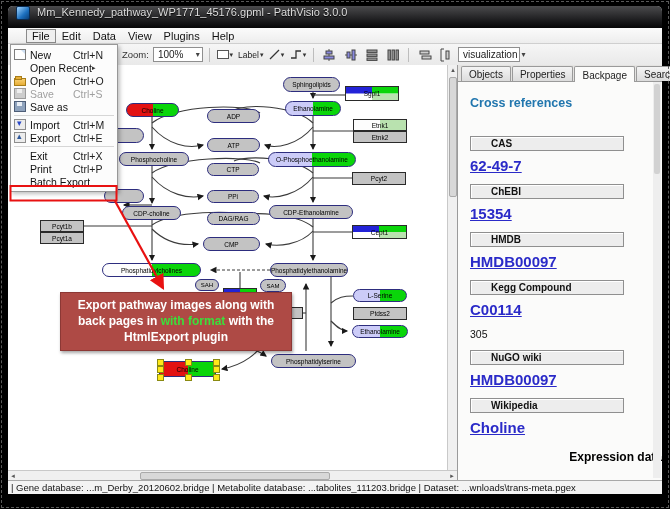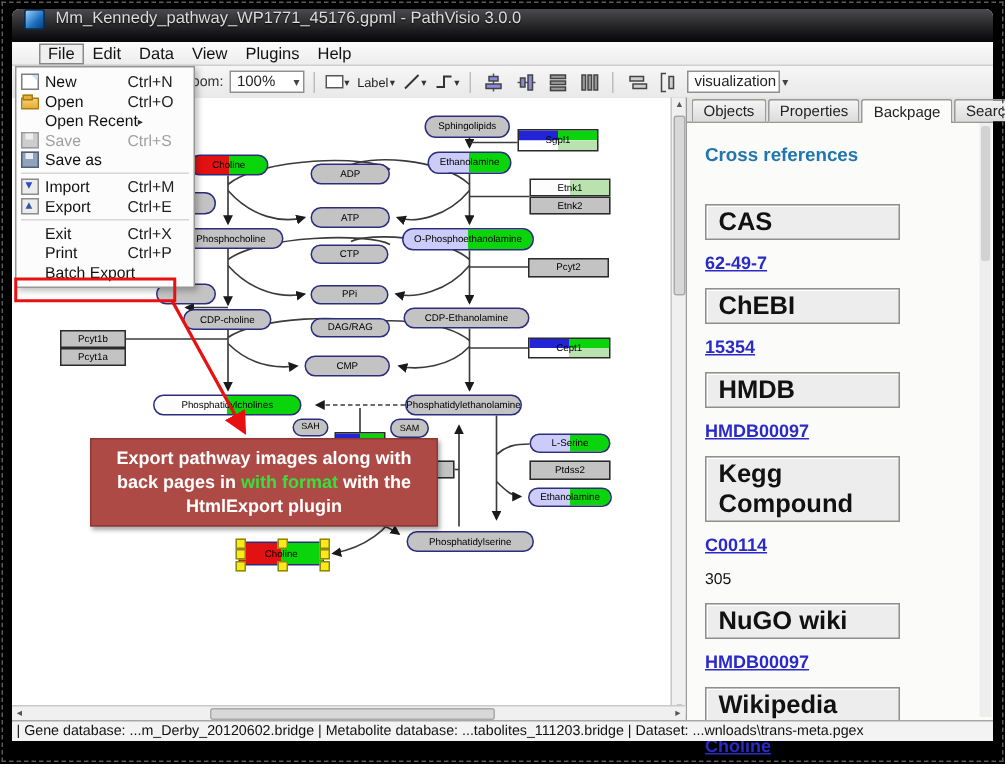--- a/index.html
+++ b/index.html
@@ -51,30 +51,30 @@
   .sb-thumb-h{position:absolute;left:132px;top:1px;width:190px;height:8px;background:#d8d8d8;border:1px solid #aaa;border-radius:2px;box-sizing:border-box;}
   .sb-thumb-v{position:absolute;left:1px;top:12px;width:8px;height:120px;background:#d8d8d8;border:1px solid #aaa;border-radius:2px;box-sizing:border-box;}
   #canvas-vscroll .sb-arrow{position:absolute;left:0;width:10px;}
   
   #panel{position:absolute;left:449px;top:59px;width:205px;height:415px;background:#fbfbfa;border-left:1px solid #9a9a9a;box-sizing:border-box;}
   #tabs{display:flex;background:#e4e3e1;border-bottom:1px solid #9a9a9a;height:16px;align-items:flex-end;padding-left:3px;}
   .tab{font-size:10px;padding:2px 7px 1px 7px;background:linear-gradient(#f4f4f4,#dcdcdc);border:1px solid #9a9a9a;border-bottom:none;margin-right:1px;border-radius:2px 2px 0 0;color:#222;}
   .tab.active{background:#fbfbfa;position:relative;top:1px;padding-top:3px;font-weight:normal;}
   #panel-content{padding:14px 0 0 12px;position:relative;}
   #bp-heading{color:var(--heading-blue,#2176ae);font-weight:bold;font-size:12.5px;margin-bottom:26px;}
-  .bp-header{width:112px;background:#ededed;border:1px solid #8f8f8f;box-shadow:inset 1px 1px 0 #fff;font-weight:bold;font-size:17px;padding:1px 8px;margin-bottom:6px;color:#111;}
-  .bp-link{display:inline-block;color:var(--link-blue,#2a2ac8);font-size:12px;font-weight:bold;text-decoration:underline;margin-bottom:10px;}
+  .bp-header{width:112px;background:#ededed;border:1px solid #8f8f8f;box-shadow:inset 1px 1px 0 #fff;font-weight:bold;font-size:10px;padding:1px 20px;margin-bottom:6px;color:#111;}
+  .bp-link{display:inline-block;color:var(--link-blue,#2a2ac8);font-size:15px;font-weight:bold;text-decoration:underline;margin-bottom:10px;}
   .bp-text{font-size:10.5px;color:#111;margin-bottom:10px;}
   #bp-footer{font-weight:bold;font-size:12px;color:#000;margin-top:4px;text-align:right;}
   #panel-vscroll{position:absolute;right:1px;top:17px;width:8px;height:396px;background:#eeeeee;}
   #panel-vscroll .pthumb{position:absolute;left:1px;top:2px;width:6px;height:90px;background:#d2d2d2;border-radius:2px;}
   
   #statusbar{position:absolute;left:0;top:474px;width:654px;height:14px;background:#f3f3f3;border-top:1px solid #a8a8a8;font-size:9.5px;color:#111;display:flex;align-items:center;padding-left:3px;box-sizing:border-box;white-space:nowrap;overflow:hidden;}
   
-  #file-menu{position:absolute;left:2px;top:38px;width:120px;background:#fcfcfc;border:1px solid #979797;box-shadow:2px 2px 4px rgba(0,0,0,.25);z-index:50;padding:3px 0;box-sizing:border-box;}
+  #file-menu{position:absolute;left:2px;top:38px;width:108px;background:#fcfcfc;border:1px solid #979797;box-shadow:2px 2px 4px rgba(0,0,0,.25);z-index:50;padding:3px 0;box-sizing:border-box;}
   .fm-row{display:flex;align-items:center;height:13px;padding:0 4px 0 3px;font-size:10.5px;color:#111;}
   .fm-row .mi{width:12px;height:11px;margin-right:4px;flex:none;position:relative;box-sizing:border-box;}
   .fm-row .fm-label{flex:1;white-space:nowrap;}
   .fm-row .fm-short{width:40px;text-align:left;color:#222;white-space:nowrap;}
   .fm-row.disabled .fm-label,.fm-row.disabled .fm-short{color:#a0a0a0;}
   .fm-sep{height:1px;background:#d6d6d6;margin:2px 3px;}
   .fm-sub{color:#333;font-size:7px;width:40px;}
   .mi.new-document-icon{background:#fff;border:1px solid #7d7d7d;}
   .mi.new-document-icon::after{content:"";position:absolute;right:0;top:0;width:0;height:0;border:2px solid;border-color:#cfe0f2 #cfe0f2 transparent transparent;}
   .mi.open-folder-icon{background:linear-gradient(#f8d074,#e7ae37);border:1px solid #a87d18;height:8px;margin-top:3px;}
@@ -384,28 +384,28 @@
     <span>| Gene database: ...m_Derby_20120602.bridge | Metabolite database: ...tabolites_111203.bridge | Dataset: ...wnloads\trans-meta.pgex</span>
   </div>
 
   <div id="file-menu">
       <div class="fm-row">
         <span class="mi new-document-icon"></span>
         <span class="fm-label">New</span>
         <span class="fm-short">Ctrl+N</span>
       </div>
       <div class="fm-row">
+        <span class="mi"></span>
+        <span class="fm-label">Open Recent</span>
+        <span class="fm-sub">▸</span>
+      </div>
+      <div class="fm-row">
         <span class="mi open-folder-icon"></span>
         <span class="fm-label">Open</span>
         <span class="fm-short">Ctrl+O</span>
-      </div>
-      <div class="fm-row">
-        <span class="mi"></span>
-        <span class="fm-label">Open Recent</span>
-        <span class="fm-sub">▸</span>
       </div>
       <div class="fm-row disabled">
         <span class="mi save-icon gray"></span>
         <span class="fm-label">Save</span>
         <span class="fm-short">Ctrl+S</span>
       </div>
       <div class="fm-row">
         <span class="mi save-icon"></span>
         <span class="fm-label">Save as</span>
         <span class="fm-short"></span>

